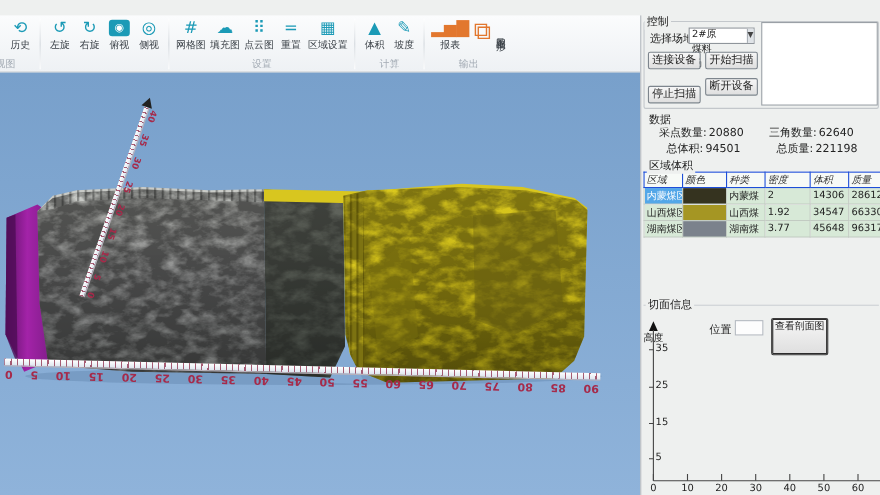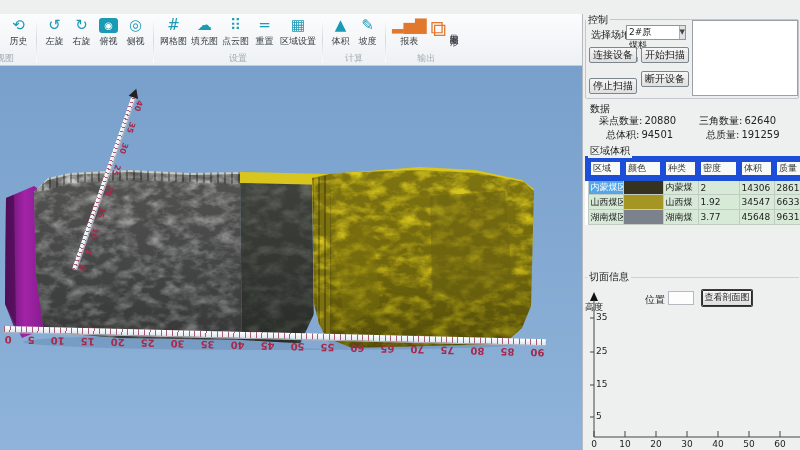--- a/index.html
+++ b/index.html
@@ -77,33 +77,33 @@
     background:linear-gradient(#f6f6f6,#dfdfdf);border:1px solid #7d858d;border-radius:2px;cursor:default;}
   #logbox{position:absolute;left:109px;top:6px;width:106px;height:76px;background:#fff;border:1px solid #9aa0a6;}
 
   #data-label{left:5px;top:88px;}
   .stat{position:absolute;white-space:nowrap;}
   .stat .sv{margin-left:2px;}
 
   #rv-label{left:5px;top:130px;}
   #rtable{position:absolute;left:2px;top:142px;width:216px;border-collapse:collapse;table-layout:fixed;
     font-size:9px;background:#fff;}
-  #rtable th{background:#f7faf7;font-weight:normal;height:13px;border:6px solid #1d4ed8;
-    text-align:left;padding:0 2px;color:#333;overflow:hidden;white-space:nowrap;}
+  #rtable th{background:#f7faf7;font-weight:normal;height:13px;border:1px solid #1d4ed8;
+    text-align:left;padding:0 2px;color:#333;overflow:hidden;white-space:nowrap;font-style:italic;}
   #rtable td{height:15px;border:1px solid #c2cbc2;padding:0 2px;background:#d7e9d7;
     overflow:hidden;white-space:nowrap;}
   #rtable td.sel{background:#53a7e8;color:#fff;}
   #rtable td.swatch{padding:0;}
 
   #sec-label{left:4px;top:256px;}
   #secline{position:absolute;left:2px;top:263px;width:214px;border-top:1px solid #cdd1d5;}
   #poslabel{position:absolute;left:62px;top:279px;}
   #posinput{position:absolute;left:85px;top:277px;width:26px;height:14px;background:#fdfdfd;
     border:1px solid #b4bac0;font-size:9px;}
-  #viewbtn{position:absolute;left:119px;top:276px;width:50px;height:16px;font-size:9px;line-height:12px;
+  #viewbtn{position:absolute;left:119px;top:276px;width:50px;height:32px;font-size:9px;line-height:12px;
     text-align:center;background:linear-gradient(#f6f6f6,#dfdfdf);
     border:1px solid #2c2c2c;box-shadow:0 0 0 1px #3c3c3c;border-radius:1px;cursor:default;}
 
   .chartwrap{position:absolute;left:0;top:276px;width:218px;height:160px;}
   .chartwrap .ylab{position:absolute;left:2px;top:11px;font-size:9px;color:#222;}
   .chartwrap .ytick{position:absolute;font-size:9px;color:#222;}
   .chartwrap .xtick{position:absolute;font-size:9px;color:#222;width:16px;text-align:center;}
 </style>
 </head>
 <body>
@@ -316,21 +316,21 @@
     <div id="logbox"></div>
 
     <div class="glabel" id="data-label">数据</div>
     <div class="stat" style="left:16px;top:100px;">
       <span>采点数量:</span><span class="sv">20880</span></div>
     <div class="stat" style="left:116px;top:100px;">
       <span>三角数量:</span><span class="sv">62640</span></div>
     <div class="stat" style="left:23px;top:114px;">
       <span>总体积:</span><span class="sv">94501</span></div>
     <div class="stat" style="left:123px;top:114px;">
-      <span>总质量:</span><span class="sv">191259</span></div>
+      <span>总质量:</span><span class="sv">221198</span></div>
 
     <div class="glabel" id="rv-label">区域体积</div>
     <table id="rtable">
       <thead>
           <tr>
             <th style="width: 35px;">区域</th>
             <th style="width: 40px;">颜色</th>
             <th style="width: 35px;">种类</th>
             <th style="width: 41px;">密度</th>
             <th style="width: 35px;">体积</th>

